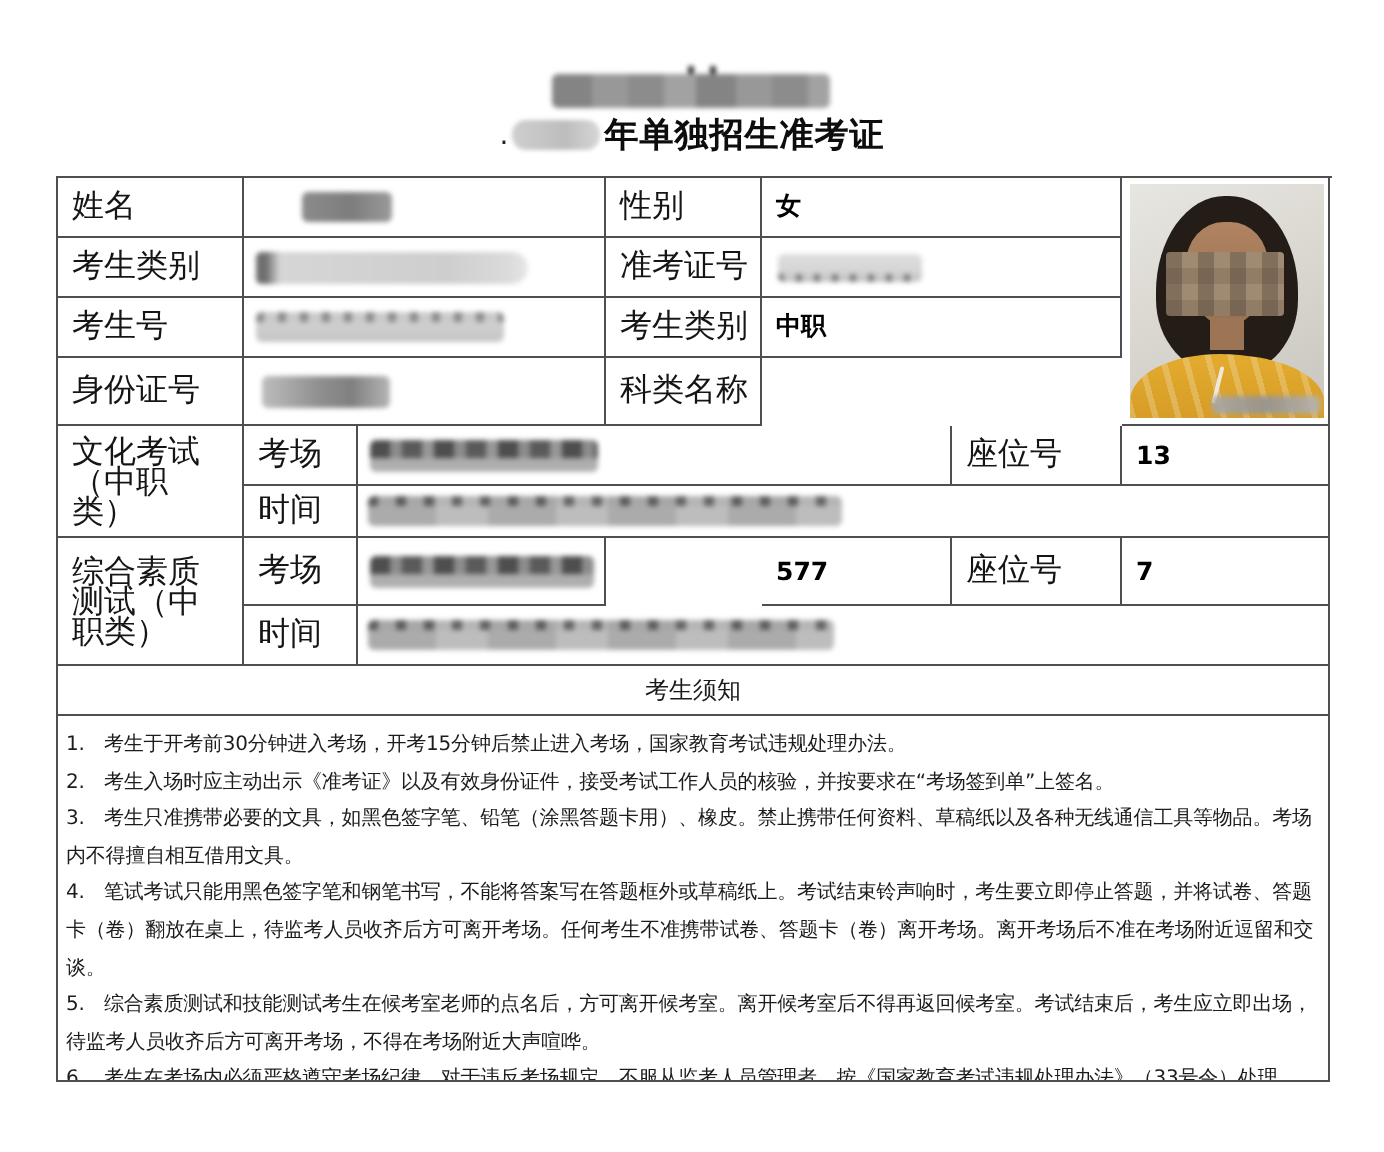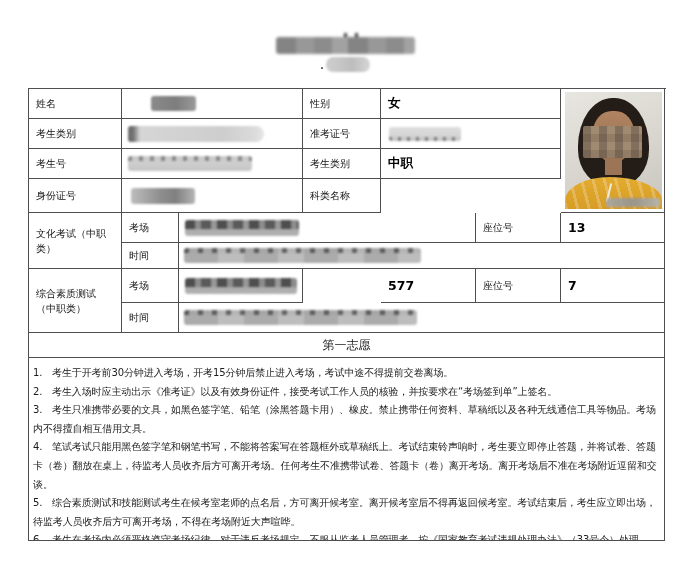--- a/index.html
+++ b/index.html
@@ -58,21 +58,21 @@
     grid-template-rows: 30px 30px 30px 34px 30px 26px 34px 30px 25px 183px;
     border-top: 1px solid var(--bc);
     border-left: 1px solid var(--bc);
   }
   .c {
     border-right: 1px solid var(--bc);
     border-bottom: 1px solid var(--bc);
     display: flex;
     align-items: center;
     padding-left: 7px;
-    font-size: 10px;
+    font-size: 16px;
     color: #151515;
     overflow: hidden;
   }
   .c.section { padding-right: 9px; line-height: 15px; }
   .c.bold { font-weight: 700; font-size: 12.5px; color: #000; }
   .c.center { justify-content: center; padding-left: 0; }
 
   
   .rd { border-radius: 3px; filter: blur(1.2px); flex: none; }
   .rd-name {
@@ -178,20 +178,21 @@
 
 <div class="page">
 
   <div class="title-line1">
     <span class="speck" style="left:68px"></span>
     <span class="speck" style="left:79px"></span>
   </div>
   <div class="title-line2">
     <span class="title-dot">.</span>
     <span class="title-year-redact"></span>
+    <span class="title-text">年单独招生准考证</span>
   </div>
 
   <div class="doc-table">
 
     <div class="c" style="grid-column:1;grid-row:1">姓名</div>
     <div class="c" style="grid-column:2/4;grid-row:1">
       <span class="rd rd-name"></span>
     </div>
     <div class="c" style="grid-column:4;grid-row:1">性别</div>
     <div class="c bold" style="grid-column:5/7;grid-row:1">女</div>
@@ -247,24 +248,24 @@
       <span class="rd rd-room rd-room2"></span>
     </div>
     <div class="c bold" style="grid-column:5;grid-row:7">577</div>
     <div class="c" style="grid-column:6;grid-row:7">座位号</div>
     <div class="c bold" style="grid-column:7;grid-row:7">7</div>
     <div class="c" style="grid-column:2;grid-row:8">时间</div>
     <div class="c" style="grid-column:3/8;grid-row:8">
       <span class="rd rd-time rd-time2"></span>
     </div>
 
-    <div class="c center notice-header" style="grid-column:1/8;grid-row:9">第一志愿</div>
+    <div class="c center notice-header" style="grid-column:1/8;grid-row:9">考生须知</div>
 
     <div class="c notices" style="grid-column:1/8;grid-row:10">
-      <p><span class="notice-num">1.</span><span>考生于开考前30分钟进入考场，开考15分钟后禁止进入考场，考试中途不得提前交卷离场。</span></p>
+      <p><span class="notice-num">1.</span><span>考生于开考前30分钟进入考场，开考15分钟后禁止进入考场，国家教育考试违规处理办法。</span></p>
       <p><span class="notice-num">2.</span><span>考生入场时应主动出示《准考证》以及有效身份证件，接受考试工作人员的核验，并按要求在“考场签到单”上签名。</span></p>
       <p><span class="notice-num">3.</span><span>考生只准携带必要的文具，如黑色签字笔、铅笔（涂黑答题卡用）、橡皮。禁止携带任何资料、草稿纸以及各种无线通信工具等物品。考场内不得擅自相互借用文具。</span></p>
       <p><span class="notice-num">4.</span><span>笔试考试只能用黑色签字笔和钢笔书写，不能将答案写在答题框外或草稿纸上。考试结束铃声响时，考生要立即停止答题，并将试卷、答题卡（卷）翻放在桌上，待监考人员收齐后方可离开考场。任何考生不准携带试卷、答题卡（卷）离开考场。离开考场后不准在考场附近逗留和交谈。</span></p>
       <p><span class="notice-num">5.</span><span>综合素质测试和技能测试考生在候考室老师的点名后，方可离开候考室。离开候考室后不得再返回候考室。考试结束后，考生应立即出场，待监考人员收齐后方可离开考场，不得在考场附近大声喧哗。</span></p>
       <p><span class="notice-num">6.</span><span>考生在考场内必须严格遵守考场纪律，对于违反考场规定、不服从监考人员管理者，按《国家教育考试违规处理办法》（33号令）处理。</span></p>
     </div>
 
   </div>
 </div>
 

